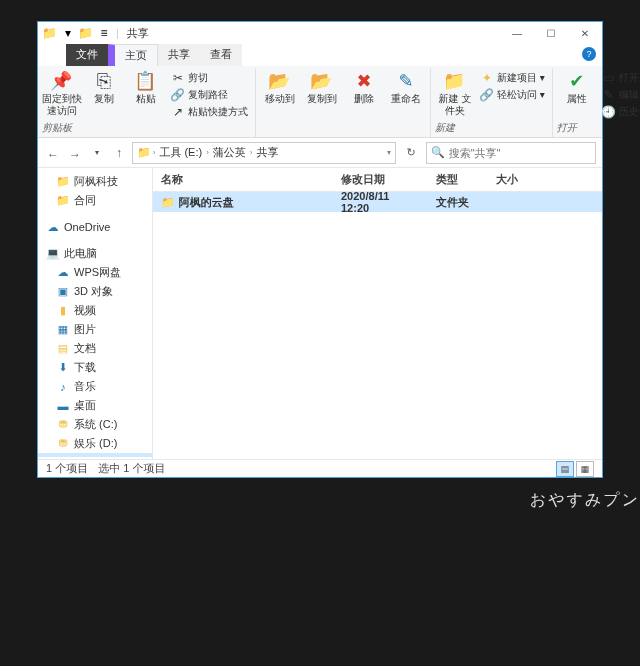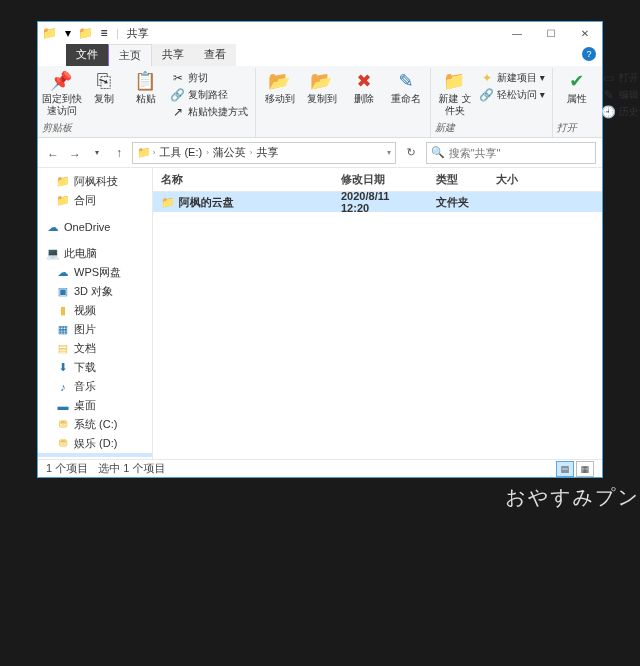--- a/index.html
+++ b/index.html
@@ -13,21 +13,21 @@
 .titlebar .sep { color: #ccc; margin: 0 2px; }
 .titlebar .title { margin-left: 6px; color: #333; }
 .titlebar .wincontrols { margin-left: auto; display: flex; }
 .titlebar .wincontrols div { width: 34px; height: 22px; display: flex; align-items: center; justify-content: center; color: #555; font-size: 10px; }
 
 
 .tabsrow { display: flex; align-items: flex-end; background: #fff; height: 22px; position: relative; }
 .tabs { display: flex; }
 .tab { padding: 3px 10px; color: #333; background: #f0f0f0; font-size: 11px; }
 .tab.file { background: #404040; color: #fff; margin-left: 28px; }
-.tab.active { background: #f5f6f7; border-top: 1px solid #ddd; border-left: 1px solid #8b5cf6; border-right: 1px solid #ddd; }
+.tab.active { background: #f5f6f7; border-top: 1px solid #ddd; border-left: 7px solid #8b5cf6; border-right: 1px solid #ddd; }
 .helpicon { position: absolute; right: 6px; top: 3px; width: 14px; height: 14px; border-radius: 50%; background: #1979ca; color: #fff; font-size: 9px; display: flex; align-items: center; justify-content: center; }
 
 
 .ribbon { background: #f5f6f7; border-bottom: 1px solid #ddd; display: flex; height: 72px; padding-top: 2px; }
 .group { border-right: 1px solid #e1e1e1; padding: 0 4px; display: flex; flex-direction: column; }
 .group-body { display: flex; flex: 1; align-items: flex-start; gap: 2px; }
 .group-label { text-align: left; color: #666; font-size: 10px; padding: 1px 0 2px; font-style: italic; }
 .bigbtn { display: flex; flex-direction: column; align-items: center; width: 40px; padding-top: 2px; gap: 1px; color: #333; font-size: 10px; text-align: center; line-height: 1.15; }
 .bigbtn .glyph { width: 22px; height: 22px; display: flex; align-items: center; justify-content: center; font-size: 18px; }
 .stack { display: flex; flex-direction: column; gap: 1px; padding-top: 2px; }
@@ -65,21 +65,21 @@
 .row .cell { padding: 0 8px; }
 .row .c-name { display: flex; align-items: center; gap: 4px; }
 
 
 .status { height: 18px; border-top: 1px solid #e8e8e8; display: flex; align-items: center; padding: 0 8px; font-size: 11px; color: #444; gap: 10px; }
 .status .views { margin-left: auto; display: flex; gap: 2px; }
 .status .views div { width: 18px; height: 16px; border: 1px solid #bbb; display: flex; align-items: center; justify-content: center; font-size: 9px; }
 .status .views .on { background: #cde8ff; border-color: #5aa7e0; }
 
 
-.caption { position: absolute; right: 0; bottom: 155px; color: #e0e0e0; font-size: 20px; letter-spacing: 2px; font-family: serif; }
+.caption { position: absolute; right: 0; bottom: 155px; color: #e0e0e0; font-size: 16px; letter-spacing: 2px; font-family: serif; }
 
 
 .fico { color: #f0c048; }
 .blue { color: #2a7ab0; }
 .red { color: #d83b2a; }
 .grn { color: #2a9d4a; }
 </style>
 </head>
 <body>
 

